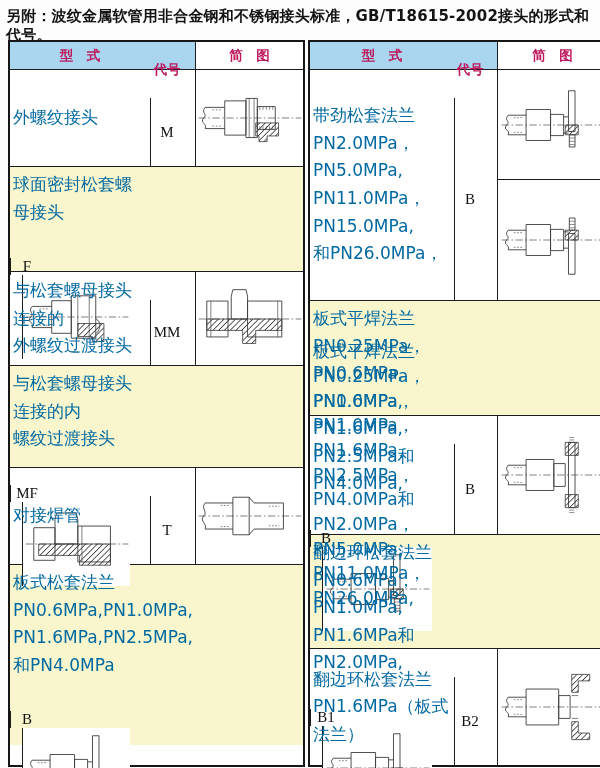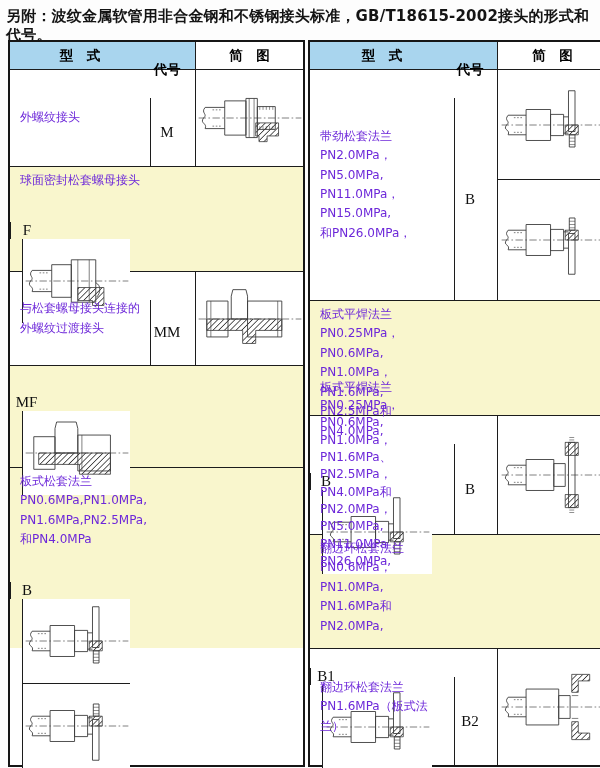--- a/index.html
+++ b/index.html
@@ -16,26 +16,26 @@
   .tbl{border:2px solid #161616;background:#fff;}
   *{box-sizing:border-box;}
   .row{display:flex;}
   .row + .row{border-top:1.5px solid #1c1c1c;}
   .cell{border-left:1.5px solid #1c1c1c;display:flex;align-items:center;justify-content:center;}
   .cell:first-child{border-left:none;}
   .lt .type{width:140px;}  .lt .code{width:33px;}  .lt .diag{width:108px;}
   .rt .type{width:144px;}  .rt .code{width:31px;}  .rt .diag{width:110px;}
   .type{
     justify-content:flex-start;align-items:center;text-align:left;
-    padding:4px 4px 4px 10px;font-size:12px;line-height:1.62;
-    white-space:pre-line;color:#6d28d9;
+    padding:4px 4px 4px 3px;font-size:17px;line-height:1.62;
+    white-space:pre-line;color:#0369a1;
   }
   .code{font-family:"Liberation Serif","DejaVu Serif",serif;font-size:15px;color:#101010;margin-top:28px;}
   .hdr{height:27px;background:#a9d5ee;}
-  .hdr .cell{font-size:13.5px;font-weight:bold;color:#000000;justify-content:center;padding:0;line-height:1;}
+  .hdr .cell{font-size:13.5px;font-weight:bold;color:#be185d;justify-content:center;padding:0;line-height:1;}
   .hl{background:#f9f6cd;flex-direction:column;}
   .diag{padding:0;background:#fff;margin-left:12px;}
   .diag.split{flex-direction:column;align-items:stretch;}
   .sub{display:flex;align-items:center;justify-content:center;}
   .sub.b{border-top:1.5px solid #1c1c1c;}
   .fig{display:flex;align-items:center;justify-content:center;}
   .fig svg{display:block;}
 </style>
 </head>
 <body>
@@ -120,40 +120,65 @@
               <path d="M42 20L44 12H60L62 20V48H42Z" fill="none" stroke="#3c3c3c" stroke-width="1.1"></path>
               <path d="M62 26h42v44h-42Z" fill="none" stroke="#3c3c3c" stroke-width="1.1"></path>
               <path d="M99 26V70" fill="none" stroke="#3c3c3c" stroke-width="0.8"></path>
               <path d="M12 48H104V62H72V78H56V62H12Z" fill="url(#h2)" stroke="#3c3c3c" stroke-width="1"></path>
             </svg>
           </div>
       </div>
     </div>
 
     <div class="row hl" style="height:102px">
+      <div class="cell type">与松套螺母接头连接的内
+螺纹过渡接头</div>
       <div class="cell code">MF</div>
       <div class="cell diag" style="background:#fff">
         <div class="fig">
             <svg viewBox="0 0 130 96" width="106" height="84">
               <defs>
                 <pattern id="h3" width="5" height="5" patternUnits="userSpaceOnUse" patternTransform="rotate(45)">
                   <path d="M2.5 0V5" stroke="#3c3c3c" stroke-width="1"></path>
                 </pattern>
               </defs>
               <path d="M2 48H128" fill="none" stroke="#3c3c3c" stroke-width="0.8" stroke-dasharray="9 3 2 3"></path>
               <path d="M38 18L40 10H64L66 18V48H38Z" fill="none" stroke="#3c3c3c" stroke-width="1.1"></path>
               <path d="M12 28h26v40h-26Z" fill="none" stroke="#3c3c3c" stroke-width="1.1"></path>
               <path d="M66 26h40v44h-40Z" fill="none" stroke="#3c3c3c" stroke-width="1.1"></path>
               <path d="M71 26V70" fill="none" stroke="#3c3c3c" stroke-width="0.8"></path>
               <path d="M18 48V62H68V74H106V48Z" fill="url(#h3)" stroke="#3c3c3c" stroke-width="1"></path>
             </svg>
           </div>
       </div>
     </div>
 
+    <div class="row" style="height:97px">
+      <div class="cell type">对接焊管</div>
+      <div class="cell code">T</div>
+      <div class="cell diag">
+        <div class="fig">
+            <svg viewBox="0 0 130 96" width="106" height="84">
+              <defs>
+                <pattern id="h4" width="5" height="5" patternUnits="userSpaceOnUse" patternTransform="rotate(45)">
+                  <path d="M2.5 0V5" stroke="#3c3c3c" stroke-width="1"></path>
+                </pattern>
+              </defs>
+              <path d="M2 48H128" fill="none" stroke="#3c3c3c" stroke-width="0.8" stroke-dasharray="9 3 2 3"></path>
+              <path d="M10 32H44M10 64H44" fill="none" stroke="#3c3c3c" stroke-width="1.1"></path>
+              <path d="M10 32C4 39 14 43 8 48C3 55 13 57 10 64" fill="none" stroke="#3c3c3c" stroke-width="1.1"></path>
+              <path d="M29 35h10M29 61h10" fill="none" stroke="#3c3c3c" stroke-width="0.8" stroke-dasharray="2 2"></path>
+              <path d="M44 25h20v46h-20Z" fill="none" stroke="#3c3c3c" stroke-width="1.1"></path>
+              <path d="M64 25L70 32M64 71L70 64" fill="none" stroke="#3c3c3c" stroke-width="1.1"></path>
+              <path d="M70 32H106M70 64H106M106 32V64" fill="none" stroke="#3c3c3c" stroke-width="1.1"></path>
+              <path d="M88 36h13M88 60h13" fill="none" stroke="#3c3c3c" stroke-width="0.8" stroke-dasharray="2 2"></path>
+            </svg>
+          </div>
+      </div>
+    </div>
 
     <div class="row hl" style="height:181px">
       <div class="cell type">板式松套法兰
 PN0.6MPa,PN1.0MPa,
 PN1.6MPa,PN2.5MPa,
 和PN4.0MPa</div>
       <div class="cell code">B</div>
       <div class="cell diag split" style="background:#fff">
         <div class="sub" style="flex:1">
           <div class="fig">

